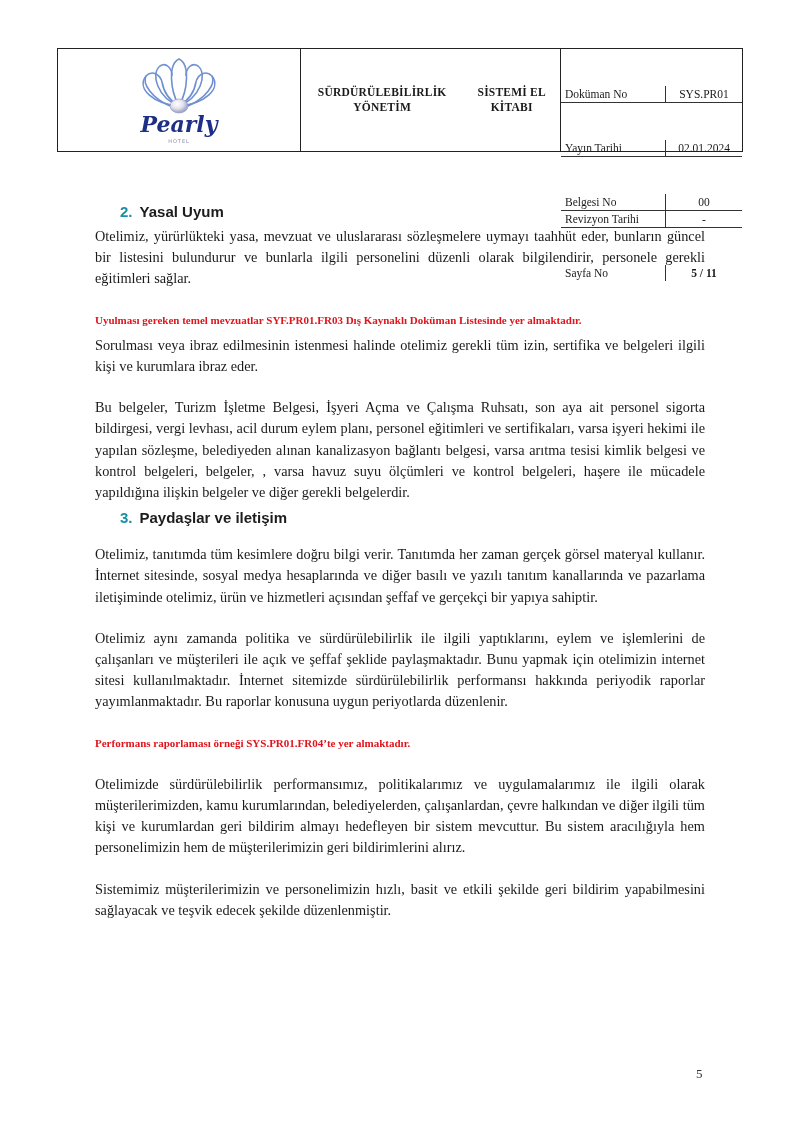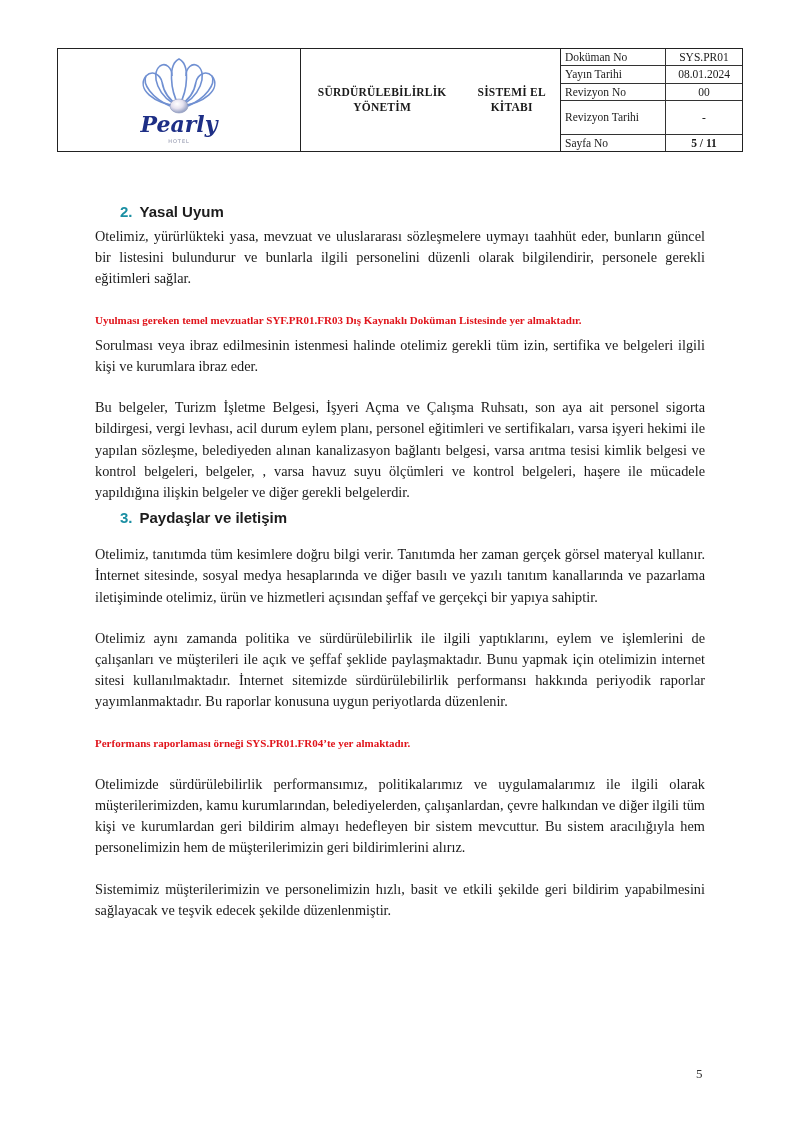--- a/index.html
+++ b/index.html
@@ -6,21 +6,21 @@
   body { width: 800px; height: 1131px; position: relative; overflow: hidden; font-family: "Liberation Serif", "DejaVu Serif", serif; color: #1a1a1a; }
 
   .header-table { position: absolute; left: 57px; top: 48px; width: 686px; height: 104px; border: 1.5px solid #222; box-sizing: border-box; display: flex; }
   .logo-cell { width: 242px; border-right: 1.5px solid #222; display: flex; align-items: center; justify-content: center; }
   .title-cell { width: 259px; border-right: 1.5px solid #222; display: flex; flex-direction: row; align-items: center; justify-content: center; font-weight: bold; font-size: 11.5px; line-height: 15px; letter-spacing: 0.2px; text-align: center; }
   .meta-cell { flex: 1; display: flex; flex-direction: column; }
   .meta-row { display: flex; border-bottom: 1px solid #333; font-size: 11.5px; }
   .meta-row:last-child { border-bottom: none; }
   .meta-label { width: 105px; border-right: 1px solid #333; padding-left: 4px; box-sizing: border-box; display: flex; align-items: center; line-height: 16px; }
   .meta-value { flex: 1; display: flex; align-items: center; justify-content: center; line-height: 16px; }
-  .meta-row.r1, .meta-row.r2, .meta-row.r3, .meta-row.r5 { height: 16.5px; }
+  .meta-row.r1, .meta-row.r2, .meta-row.r3, .meta-row.r5 { height: 16.5px; margin-top: 37px; }
   .meta-row.r4 { height: 33px; }
   .meta-row.r5 .meta-value { font-weight: bold; }
 
   .content { position: absolute; left: 95px; top: 190px; width: 610px; }
   .section-heading { font-family: "Liberation Sans", "DejaVu Sans", sans-serif; font-size: 15px; font-weight: bold; color: #1c1c1c; margin: 0 0 0 25px; height: 28px; line-height: 28px; }
   .section-heading .num { color: #1b8fa3; margin-right: 7px; }
   p.body { margin: 0; font-size: 14.3px; line-height: 21.2px; text-align: justify; text-align-last: left; }
   p.red { margin: 0; font-size: 11px; line-height: 21.2px; text-align: justify; color: #e0141b; font-weight: bold; }
 
   .page-number { position: absolute; left: 696px; top: 1066px; font-size: 13px; color: #333; }
@@ -58,24 +58,24 @@
     <div>SÜRDÜRÜLEBİLİRLİK YÖNETİM</div>
     <div>SİSTEMİ EL KİTABI</div>
   </div>
   <div class="meta-cell">
     <div class="meta-row r1">
       <div class="meta-label">Doküman No</div>
       <div class="meta-value">SYS.PR01</div>
     </div>
     <div class="meta-row r2">
       <div class="meta-label">Yayın Tarihi</div>
-      <div class="meta-value">08.01.2024</div>
+      <div class="meta-value">02.01.2024</div>
     </div>
     <div class="meta-row r3">
-      <div class="meta-label">Revizyon No</div>
+      <div class="meta-label">Belgesi No</div>
       <div class="meta-value">00</div>
     </div>
     <div class="meta-row r4">
       <div class="meta-label" style="width:105px;">Revizyon Tarihi</div>
       <div class="meta-value">-</div>
     </div>
     <div class="meta-row r5">
       <div class="meta-label">Sayfa No</div>
       <div class="meta-value">5 / 11</div>
     </div>

